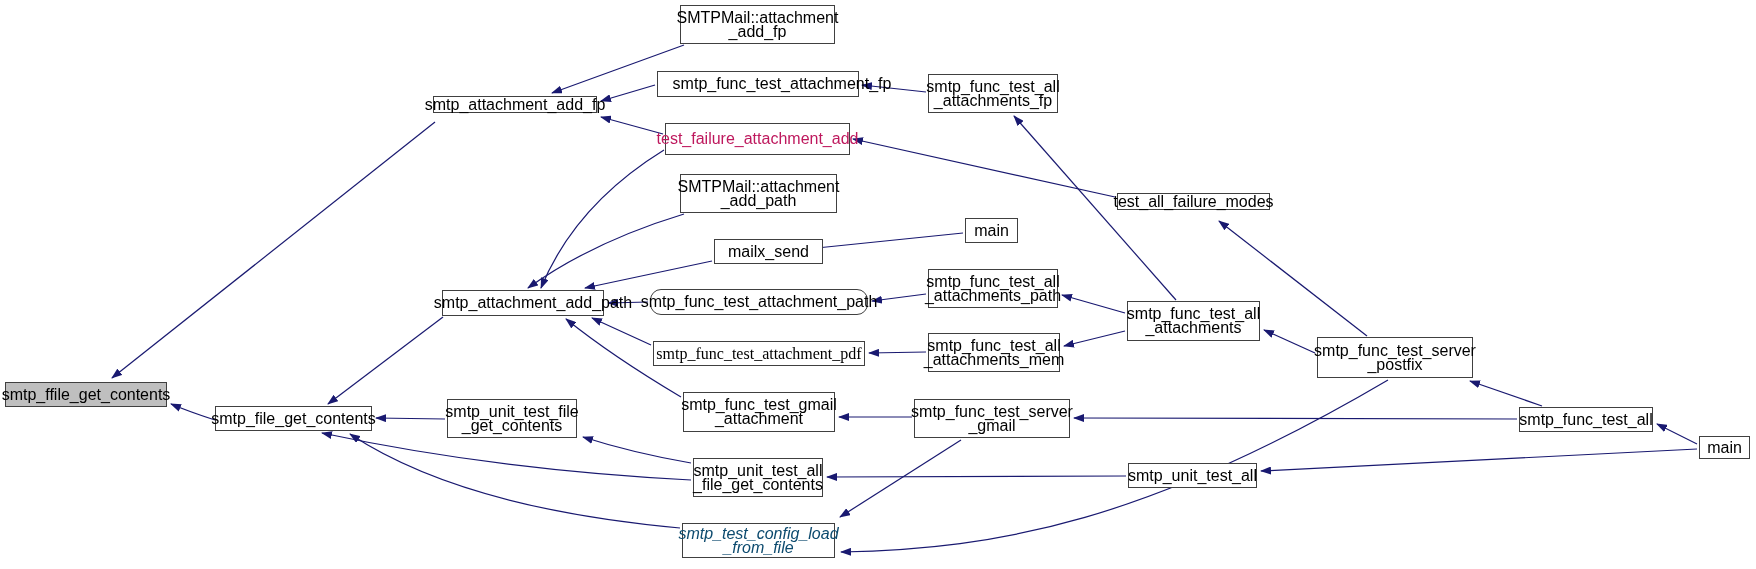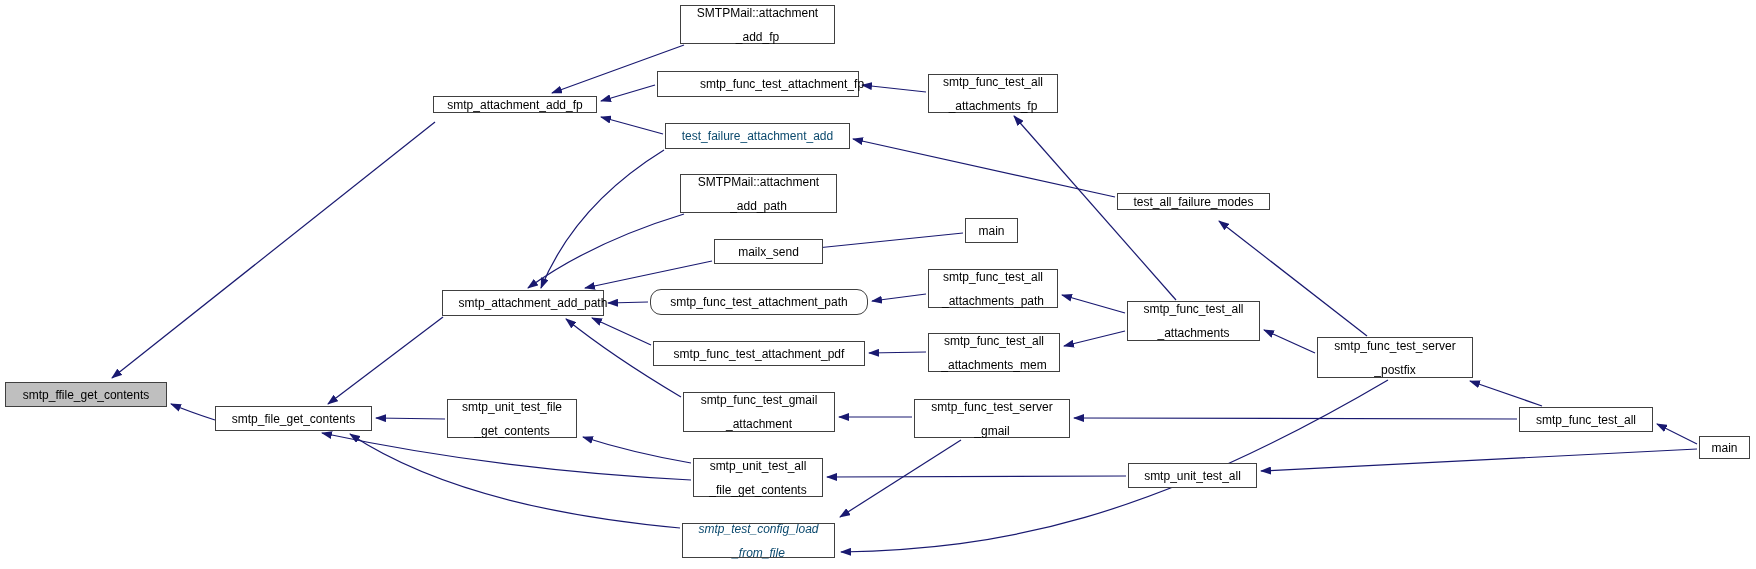--- a/index.html
+++ b/index.html
@@ -21,22 +21,22 @@
     top: 0;
     width: 1756px;
     height: 569px;
   }
   .node {
     position: absolute;
     box-sizing: border-box;
     background: #ffffff;
     border: 1.4px solid #404040;
     color: #000000;
-    font-size: 12px;
-    line-height: 24px;
+    font-size: 16px;
+    line-height: 14px;
     display: flex;
     align-items: center;
     justify-content: center;
     text-align: center;
     white-space: pre-line;
     cursor: pointer;
   }
   .node.highlight {
     background: #bfbfbf;
   }
@@ -88,33 +88,33 @@
         <path d="M1697,444 L1657,424" fill="none" stroke="#191970" stroke-width="1.2" marker-end="url(#arrowhead)"></path>
       </g>
   </svg>
   <div id="node-layer">
       <div class="node highlight" style="left: 5px; top: 382px; width: 162px; height: 25px; border-color: rgb(64, 64, 64); background: rgb(191, 191, 191); color: rgb(0, 0, 0);">smtp_ffile_get_contents</div>
       <div class="node" style="left: 215px; top: 406px; width: 157px; height: 25px; border-color: rgb(64, 64, 64); background: rgb(255, 255, 255); color: rgb(0, 0, 0); text-align: right;">smtp_file_get_contents</div>
       <div class="node" style="left: 680px; top: 5px; width: 155px; height: 39px; border-color: rgb(64, 64, 64); background: rgb(255, 255, 255); color: rgb(0, 0, 0);">SMTPMail::attachment
 _add_fp</div>
       <div class="node" style="left: 433px; top: 96px; width: 164px; height: 17px; border-color: rgb(64, 64, 64); background: rgb(255, 255, 255); color: rgb(0, 0, 0);">smtp_attachment_add_fp</div>
       <div class="node" style="left: 657px; top: 71px; width: 202px; height: 26px; border-color: rgb(64, 64, 64); background: rgb(255, 255, 255); color: rgb(0, 0, 0); padding-left: 48px;">smtp_func_test_attachment_fp</div>
-      <div class="node" style="left: 665px; top: 123px; width: 185px; height: 26px; border-color: rgb(64, 64, 64); background: rgb(255, 255, 255); color: #0c4a6e;">test_failure_attachment_add</div>
+      <div class="node" style="left: 665px; top: 123px; width: 185px; height: 32px; border-color: rgb(64, 64, 64); background: rgb(255, 255, 255); color: #be185d;">test_failure_attachment_add</div>
       <div class="node" style="left: 928px; top: 74px; width: 130px; height: 39px; border-color: rgb(64, 64, 64); background: rgb(255, 255, 255); color: rgb(0, 0, 0);">smtp_func_test_all
 _attachments_fp</div>
       <div class="node" style="left: 1117px; top: 193px; width: 153px; height: 17px; border-color: rgb(64, 64, 64); background: rgb(255, 255, 255); color: rgb(0, 0, 0);">test_all_failure_modes</div>
       <div class="node" style="left: 680px; top: 174px; width: 157px; height: 39px; border-color: rgb(64, 64, 64); background: rgb(255, 255, 255); color: rgb(0, 0, 0);">SMTPMail::attachment
 _add_path</div>
       <div class="node" style="left: 714px; top: 239px; width: 109px; height: 25px; border-color: rgb(64, 64, 64); background: rgb(255, 255, 255); color: rgb(0, 0, 0);">mailx_send</div>
       <div class="node" style="left: 965px; top: 218px; width: 53px; height: 25px; border-color: rgb(64, 64, 64); background: rgb(255, 255, 255); color: rgb(0, 0, 0);">main</div>
       <div class="node" style="left: 442px; top: 290px; width: 162px; height: 26px; border-color: rgb(64, 64, 64); background: rgb(255, 255, 255); color: rgb(0, 0, 0); padding-left: 20px;">smtp_attachment_add_path</div>
       <div class="node" style="left: 650px; top: 289px; width: 218px; height: 26px; border-color: rgb(64, 64, 64); background: rgb(255, 255, 255); color: rgb(0, 0, 0); border-radius: 11px;">smtp_func_test_attachment_path</div>
       <div class="node" style="left: 928px; top: 269px; width: 130px; height: 39px; border-color: rgb(64, 64, 64); background: rgb(255, 255, 255); color: rgb(0, 0, 0);">smtp_func_test_all
 _attachments_path</div>
-      <div class="node" style="left: 653px; top: 341px; width: 212px; height: 25px; border-color: rgb(64, 64, 64); background: rgb(255, 255, 255); color: rgb(0, 0, 0);">smtp_func_test_attachment_pdf</div>
+      <div class="node" style="left: 653px; top: 341px; width: 212px; height: 25px; border-color: rgb(64, 64, 64); background: rgb(255, 255, 255); color: rgb(0, 0, 0); font-family: Liberation Serif, serif;">smtp_func_test_attachment_pdf</div>
       <div class="node" style="left: 928px; top: 333px; width: 132px; height: 39px; border-color: rgb(64, 64, 64); background: rgb(255, 255, 255); color: rgb(0, 0, 0);">smtp_func_test_all
 _attachments_mem</div>
       <div class="node" style="left: 1127px; top: 301px; width: 133px; height: 40px; border-color: rgb(64, 64, 64); background: rgb(255, 255, 255); color: rgb(0, 0, 0);">smtp_func_test_all
 _attachments</div>
       <div class="node" style="left: 1317px; top: 337px; width: 156px; height: 41px; border-color: rgb(64, 64, 64); background: rgb(255, 255, 255); color: rgb(0, 0, 0);">smtp_func_test_server
 _postfix</div>
       <div class="node" style="left: 683px; top: 392px; width: 152px; height: 40px; border-color: rgb(64, 64, 64); background: rgb(255, 255, 255); color: rgb(0, 0, 0);">smtp_func_test_gmail
 _attachment</div>
       <div class="node" style="left: 914px; top: 399px; width: 156px; height: 39px; border-color: rgb(64, 64, 64); background: rgb(255, 255, 255); color: rgb(0, 0, 0);">smtp_func_test_server
 _gmail</div>

